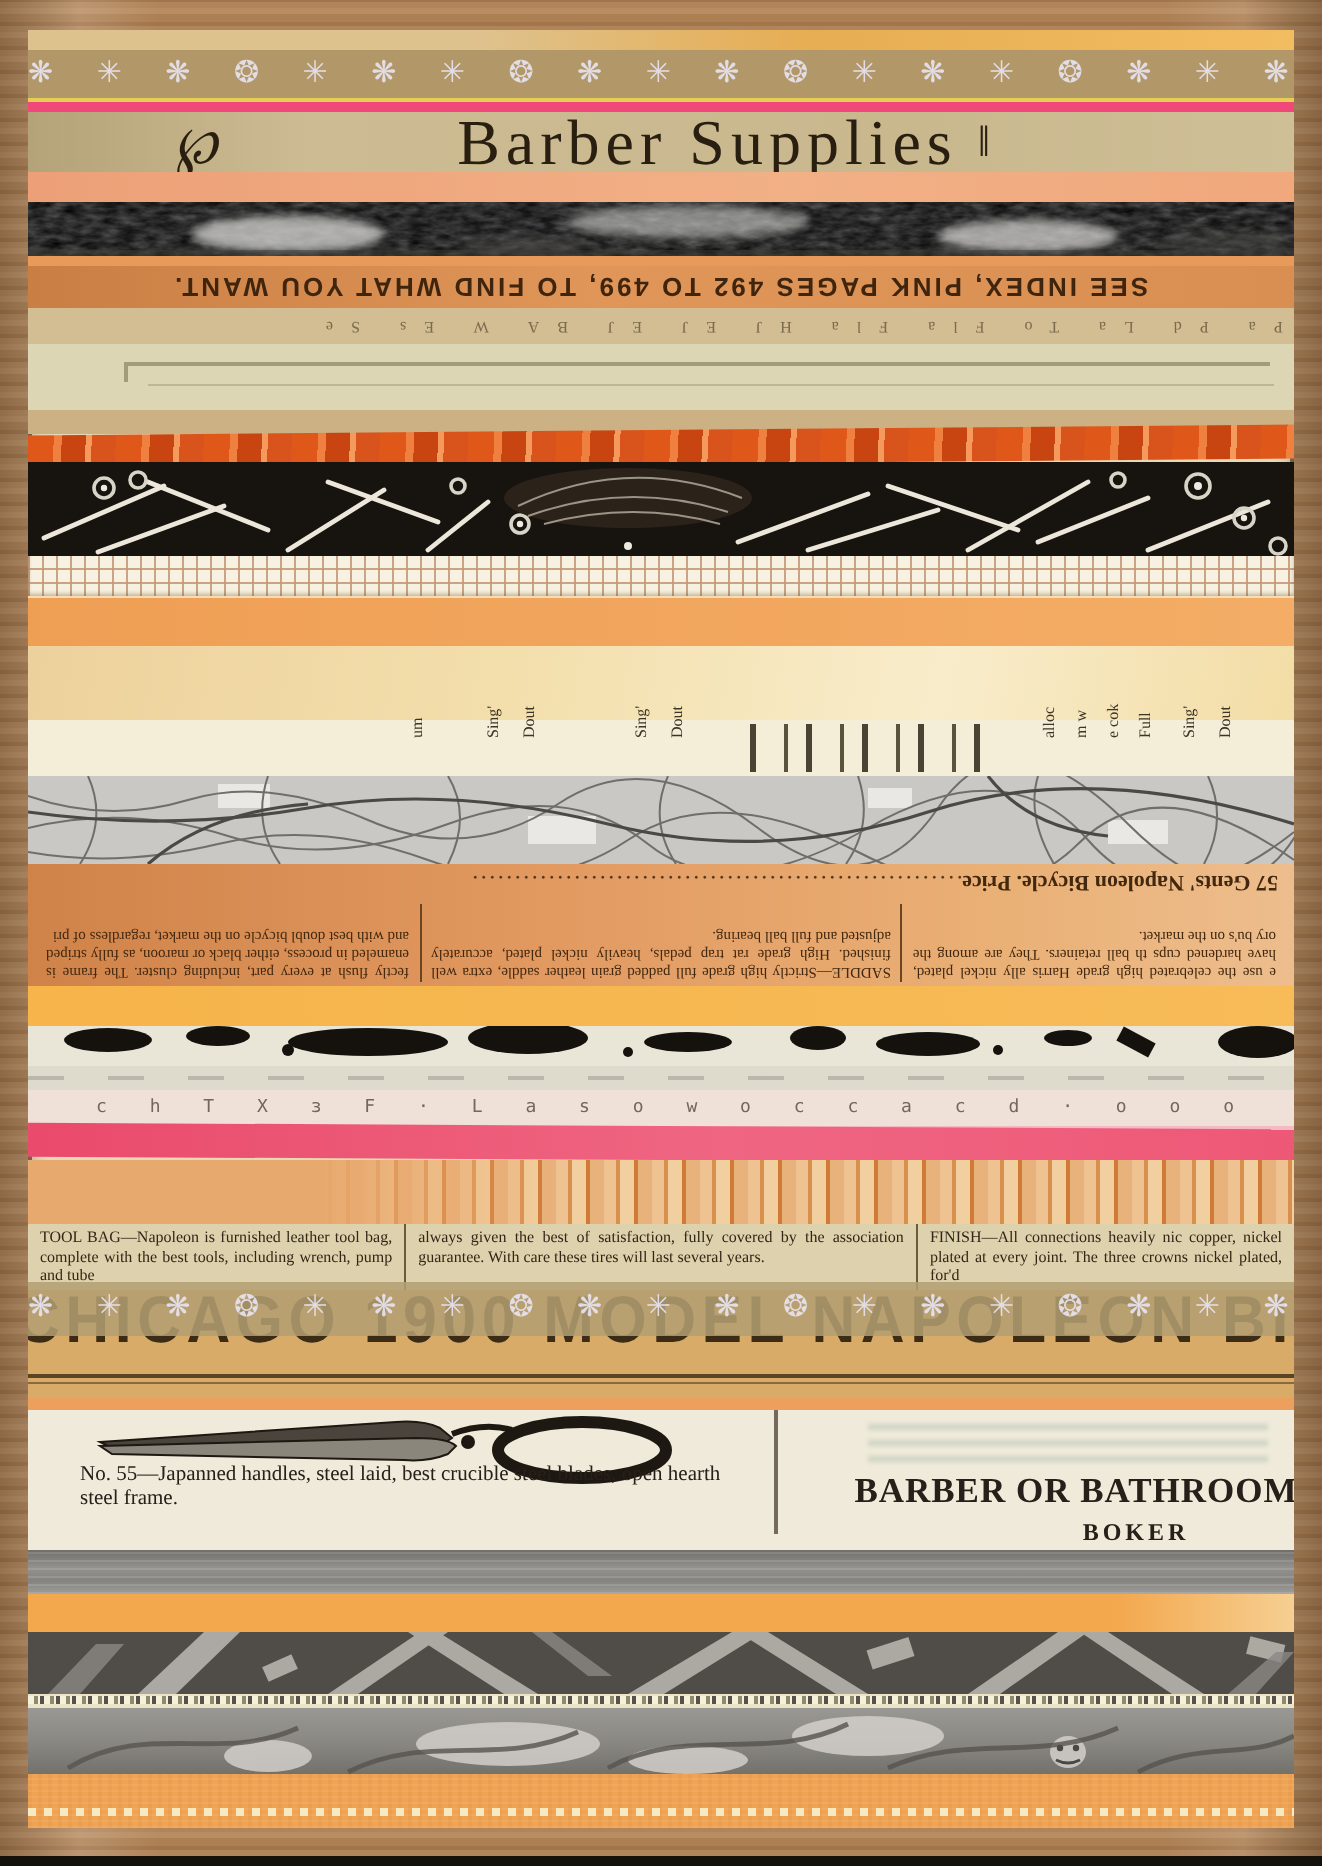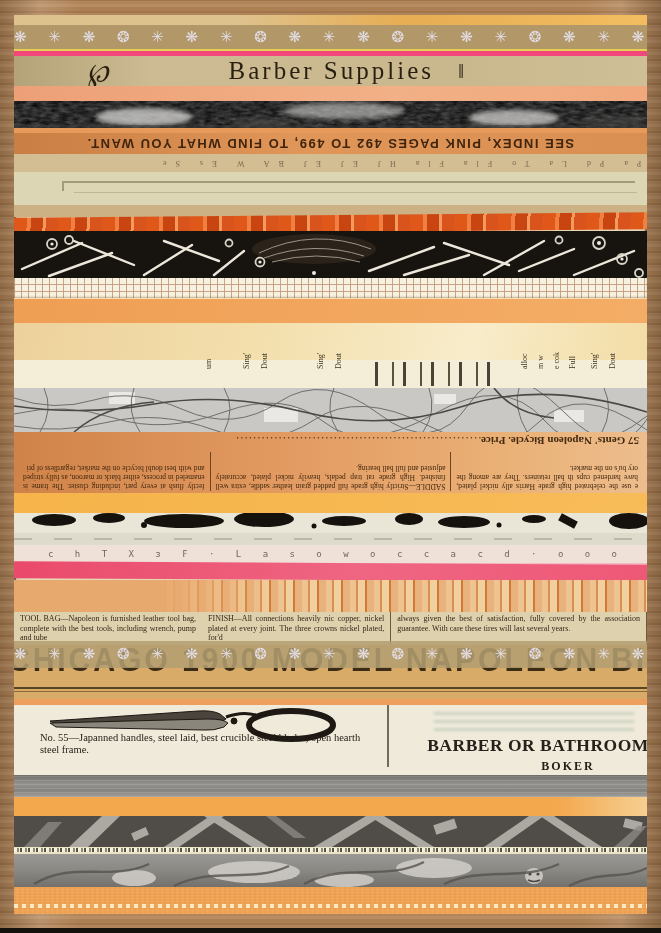--- a/index.html
+++ b/index.html
@@ -16,21 +16,21 @@
   .strip{position:absolute;left:0;right:0;}
   .svgfill{display:block;width:100%;height:100%;}
   
   .s-topedge{top:0;height:12px;background:linear-gradient(90deg,#dec28e 0 35%,#e7ad52 62%,#f2bd60);}
   .s-tape1{top:10px;height:24px;background:#b29869;overflow:hidden;}
   .taperow{white-space:nowrap;font-size:15px;line-height:24px;letter-spacing:9px;color:rgba(230,226,240,.92);text-align:center;}
   .s-pinkline{top:34px;height:7px;background:#f2477b;border-top:2px solid #e5cf52;border-bottom:1px solid #f0e08a;}
   .s-barber{top:41px;height:30px;background:linear-gradient(90deg,#b4a278,#cdbc93 22%,#c9b88e 70%,#cfbf96);display:flex;align-items:center;white-space:nowrap;overflow:hidden;color:#281f10;}
   .barber-flourish{font-size:27px;font-style:italic;margin-left:72px;transform:rotate(-8deg);}
   .barber-bar{font-size:22px;margin:0 10px;letter-spacing:4px;}
-  .barber-text{font-size:25px;letter-spacing:3px;font-weight:500;margin-left:120px;margin-right:14px;}
+  .barber-text{font-size:32px;letter-spacing:3px;font-weight:500;margin-left:120px;}
   .s-salmon{top:71px;height:15px;background:linear-gradient(90deg,#eda077,#f2b086 60%,#f0a87c);}
   .s-photo{top:86px;height:27px;}
   .s-orangethin{top:113px;height:5px;background:#e89a5a;}
   .s-seeindex{top:118px;height:21px;background:linear-gradient(90deg,#c97f43,#e09559 45%,#d98e52);display:flex;align-items:center;justify-content:center;}
   .seeindex-text{transform:rotate(180deg);font-family:"Liberation Sans",sans-serif;font-weight:bold;font-size:13px;letter-spacing:1.5px;color:#3f250e;white-space:nowrap;}
   .s-tanletters{top:139px;height:18px;background:#d3bd93;display:flex;align-items:center;color:#7a6b4e;}
   .ledger-letters{transform:rotate(180deg);font-size:8px;letter-spacing:9px;margin-left:140px;white-space:nowrap;}
   .s-ledger{top:157px;height:33px;background:#ddd6b5;}
   .ledger-line{position:absolute;left:48px;right:12px;top:9px;height:8px;border-top:2px solid #8d8968;border-left:2px solid #8d8968;opacity:.75;}
   .ledger-line2{position:absolute;left:60px;right:10px;top:20px;border-top:1px solid #a7a283;opacity:.6;}
@@ -308,22 +308,22 @@
 
     <div class="strip s-letterpress">
       <span class="lp-letters">c h T X ɜ F · L a s o w o c c a c d · o o o</span>
     </div>
 
     <div class="strip s-magenta"></div>
     <div class="strip s-woodgrain"></div>
 
     <div class="strip s-toolbag">
       <div class="tb-col a">TOOL BAG—Napoleon is furnished leather tool bag, complete with the best tools, including wrench, pump and tube</div>
+      <div class="tb-col b">always given the best of satisfaction, fully covered by the association guarantee.  With care these tires will last several years.</div>
       <div class="tb-col c">FINISH—All connections heavily nic copper, nickel plated at every joint. The three crowns nickel plated, for'd</div>
-      <div class="tb-col b">always given the best of satisfaction, fully covered by the association guarantee.  With care these tires will last several years.</div>
     </div>
 
     <div class="strip s-headpaper">
       <div class="headline">CHICAGO 1900 MODEL NAPOLEON BICY</div>
       <div class="head-rule"></div>
     </div>
 
     <div class="strip s-tape2">
       <div class="taperow" style="line-height:27px">❋ ✳ ❋ ❂ ✳ ❋ ✳ ❂ ❋ ✳ ❋ ❂ ✳ ❋ ✳ ❂ ❋ ✳ ❋ ❂ ✳ ❋ ✳ ❂ ❋ ✳</div>
     </div>

